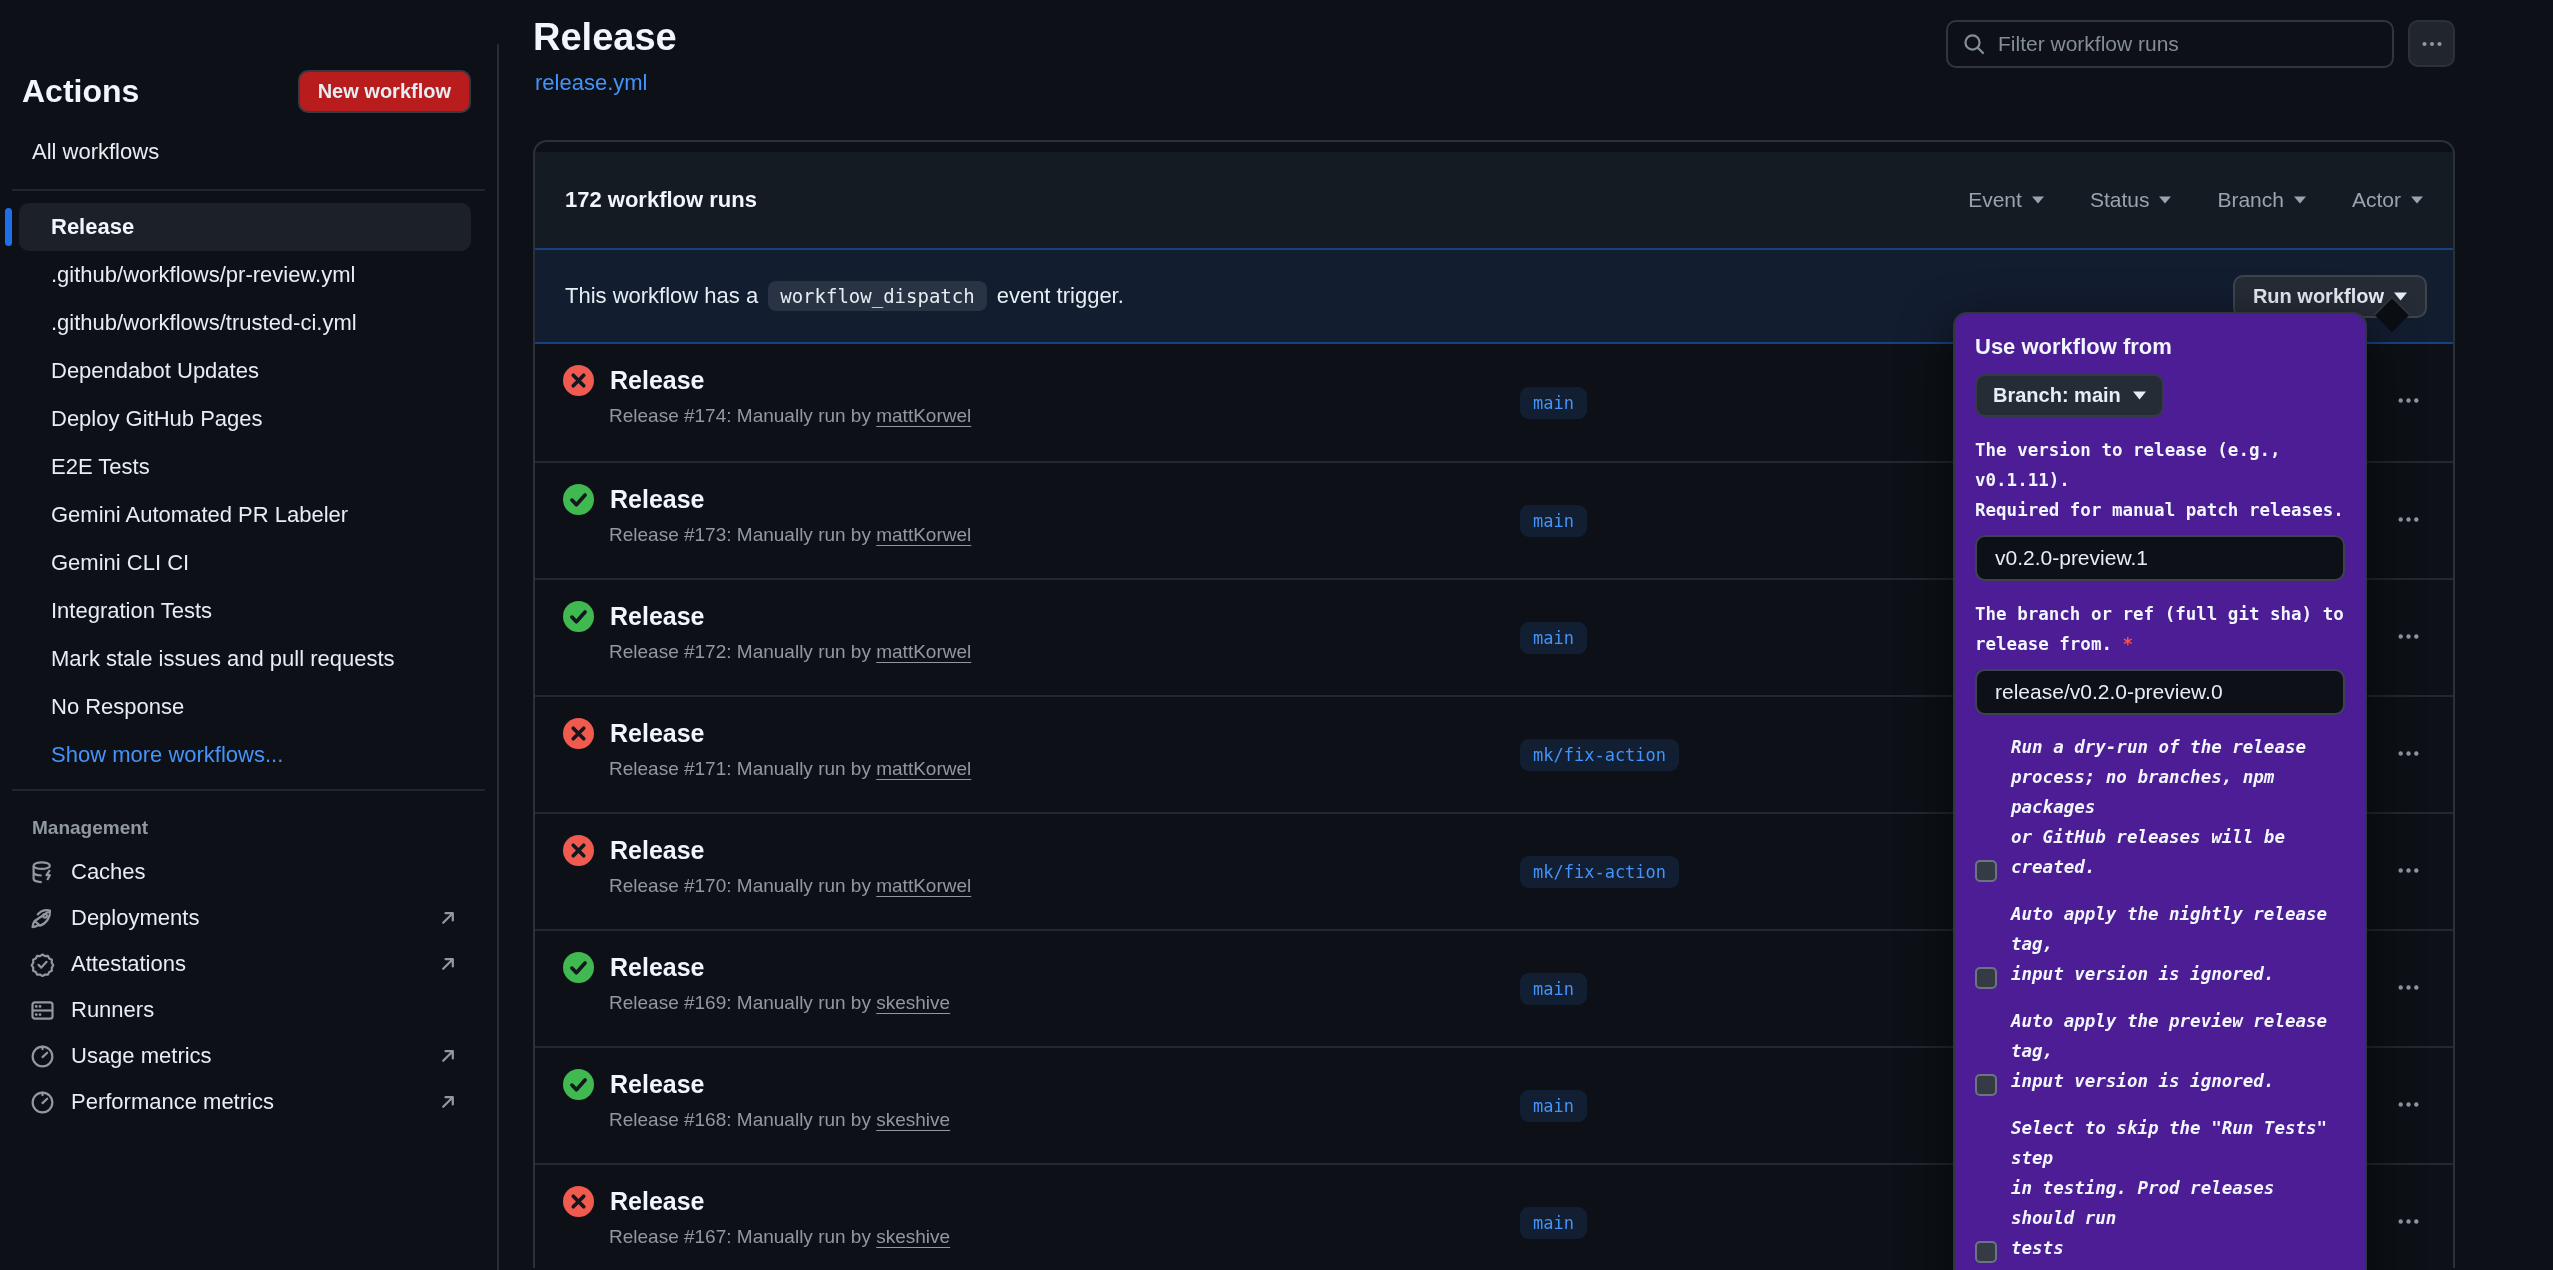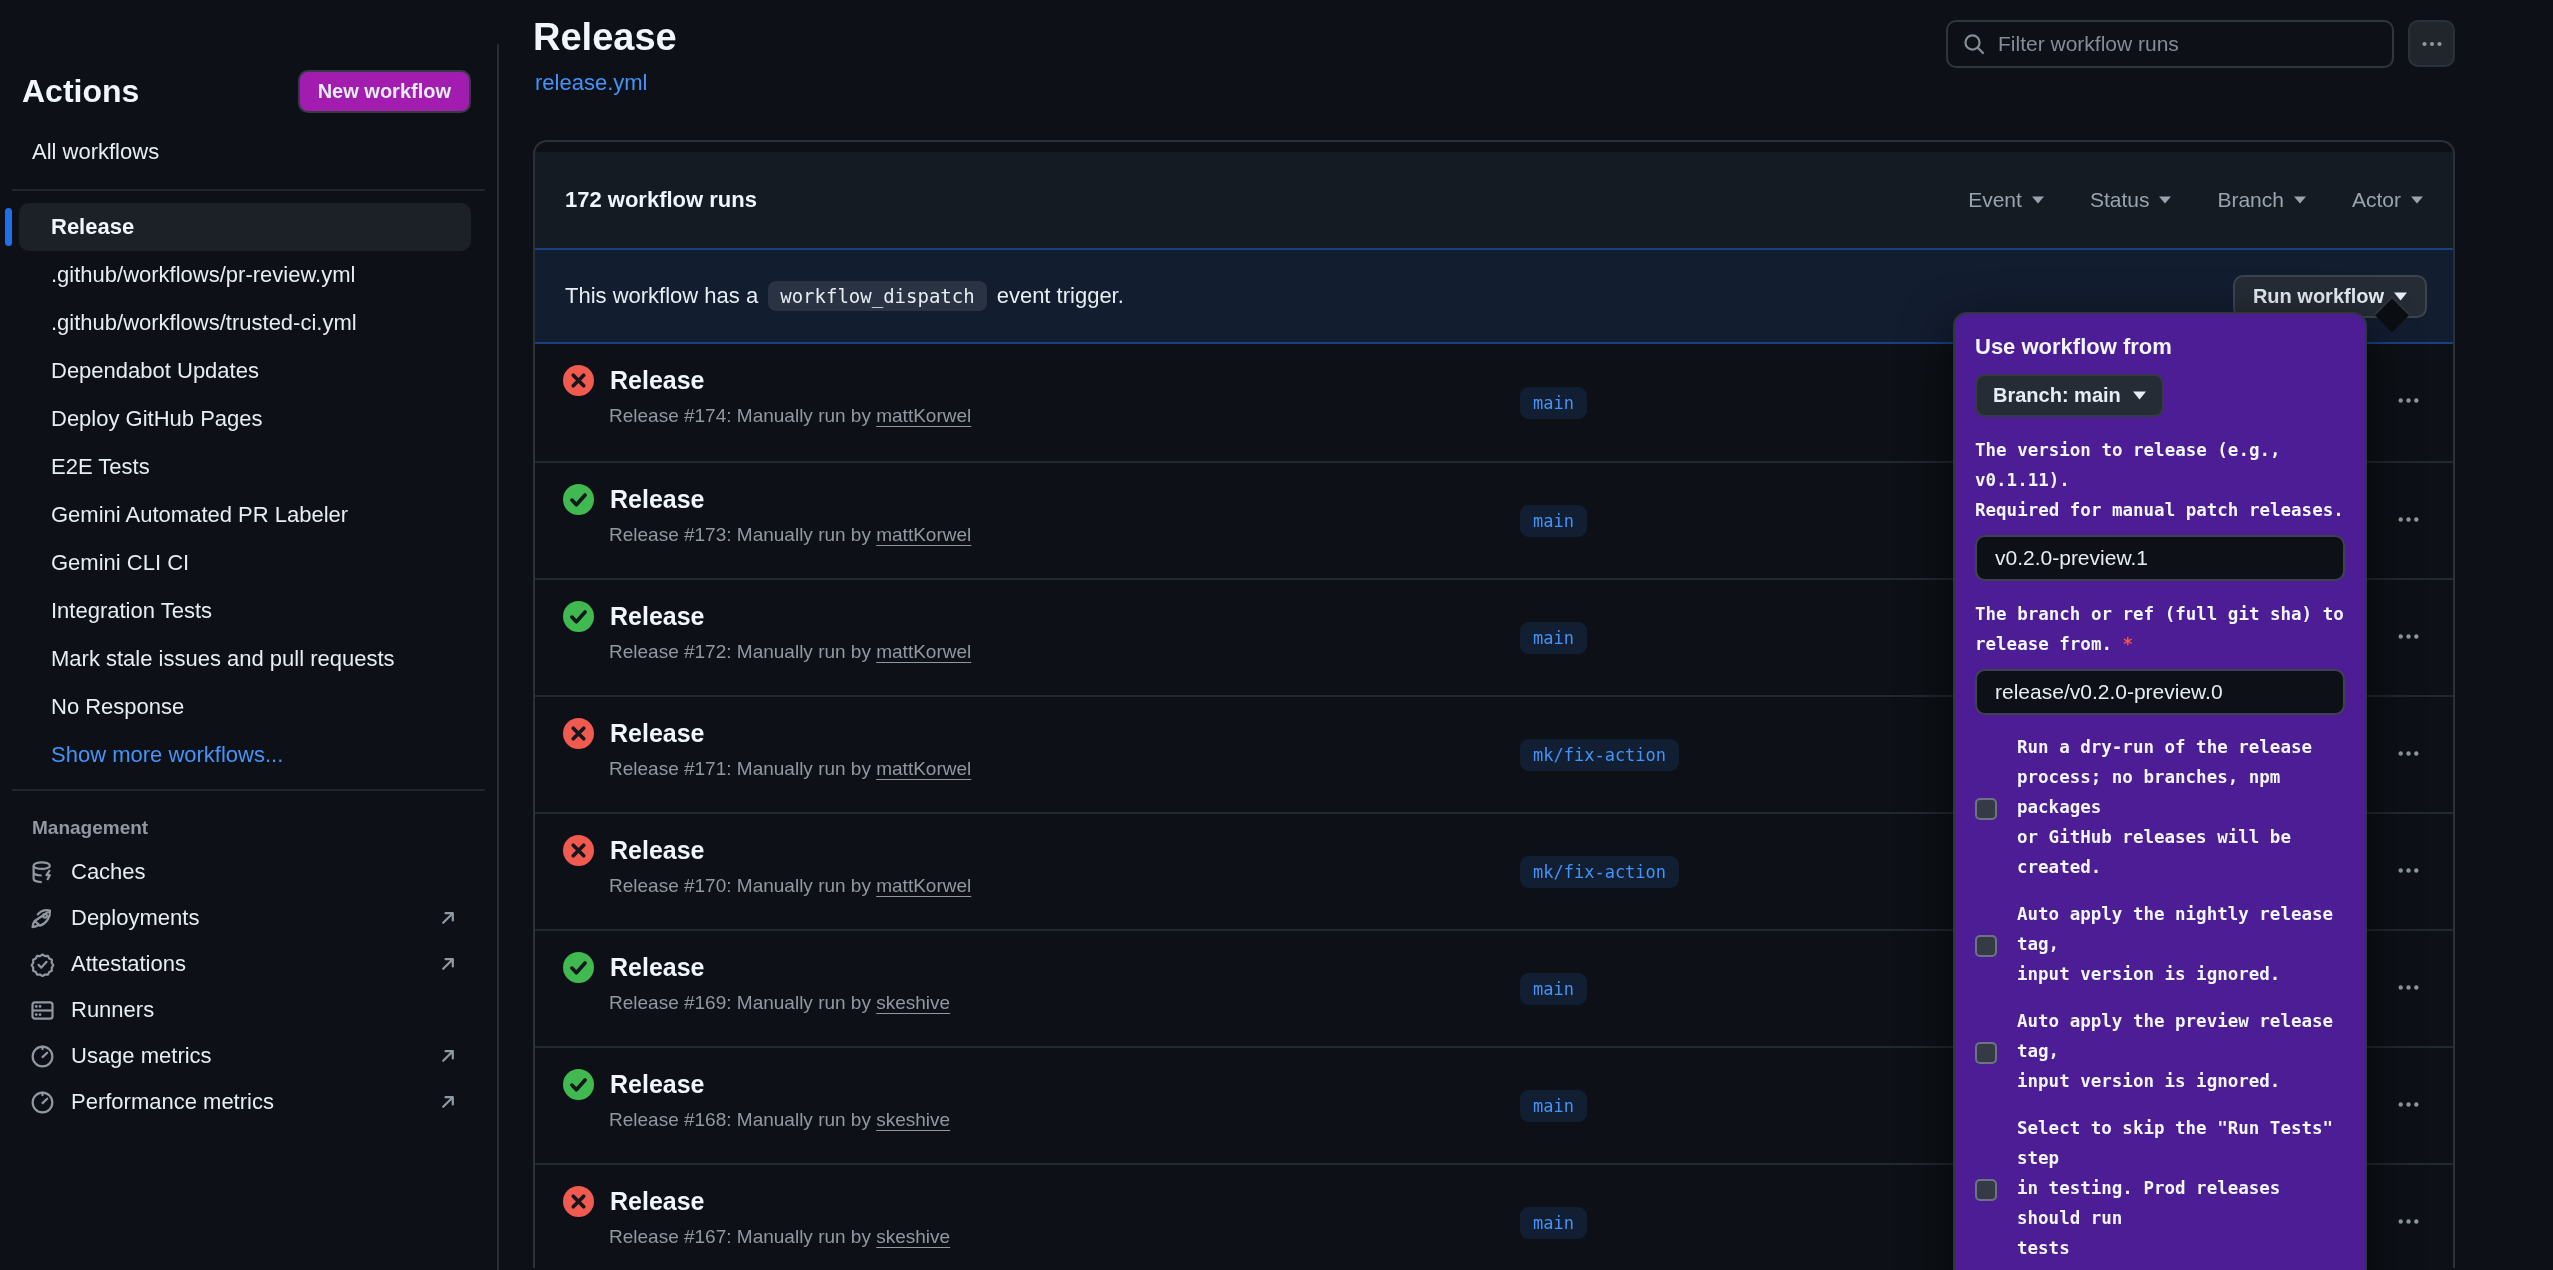--- a/index.html
+++ b/index.html
@@ -14,21 +14,21 @@
   svg { display:block; }
 
   
   .sidebar {
     position:absolute; left:0; top:0; width:499px; height:1270px;
     border-right:2px solid #262c36; background:#0d1117; padding-top:26px;margin-top:44px;
   }
   .sb-head { display:flex; align-items:center; justify-content:space-between; padding:0 26px 0 22px; }
   .sb-title { font-size:32px; font-weight:700; color:#f0f6fc; }
   .btn-secondary {
-    background:#a21caf; border:2px solid #343b44; border-radius:10px;
+    background:#b91c1c; border:2px solid #343b44; border-radius:10px;
     color:#e6edf3; font-size:20px; font-weight:600; padding:8px 18px;
     display:inline-flex; align-items:center; gap:10px; cursor:pointer; white-space:nowrap;
   }
   .sb-all { font-size:22px; color:#e6edf3; padding:26px 0 24px 32px; }
   .sb-divider { border-top:2px solid #21262d; margin:0 12px; }
   .sb-list { padding:12px 0 10px 0; }
   .sb-item {
     position:relative; height:48px; display:flex; align-items:center;
     padding-left:32px; font-size:22px; color:#e6edf3; cursor:pointer; border-radius:10px;
     margin:0 26px 0 19px;
@@ -125,21 +125,21 @@
   .dlg-desc {
     margin-top:18px; font-size:17.5px; font-weight:700; line-height:30px;
     color:#f0f6fc; white-space:pre-line;
   }
   .dlg-desc .req { color:#f85149; }
   .dlg-input {
     margin-top:10px; width:100%; height:46px; background:#0d1117;
     border:2px solid #3d444d; border-radius:10px; color:#e6edf3;
     font-size:21px; padding:0 18px; outline:none; font-family:inherit;
   }
-  .dlg-check { display:flex; gap:20px; margin-top:17px; align-items:center; }
+  .dlg-check { display:flex; gap:14px; margin-top:17px; align-items:flex-end;font-style:italic; }
   .dlg-check .box {
     flex:0 0 auto; width:22px; height:22px; margin-top:4px; background:#343b45;
     border:2px solid #6b7480; border-radius:5px; cursor:pointer;
   }
   .dlg-check .lbl { font-size:17.5px; font-weight:700; line-height:30px; color:#f0f6fc; white-space:pre-line; }
   .btn-primary {
     margin-top:26px; display:inline-block; background:#238636;
     border:2px solid rgba(240,246,252,0.1); border-radius:10px;
     color:#ffffff; font-size:20px; font-weight:600; padding:9px 22px; cursor:pointer;
   }

